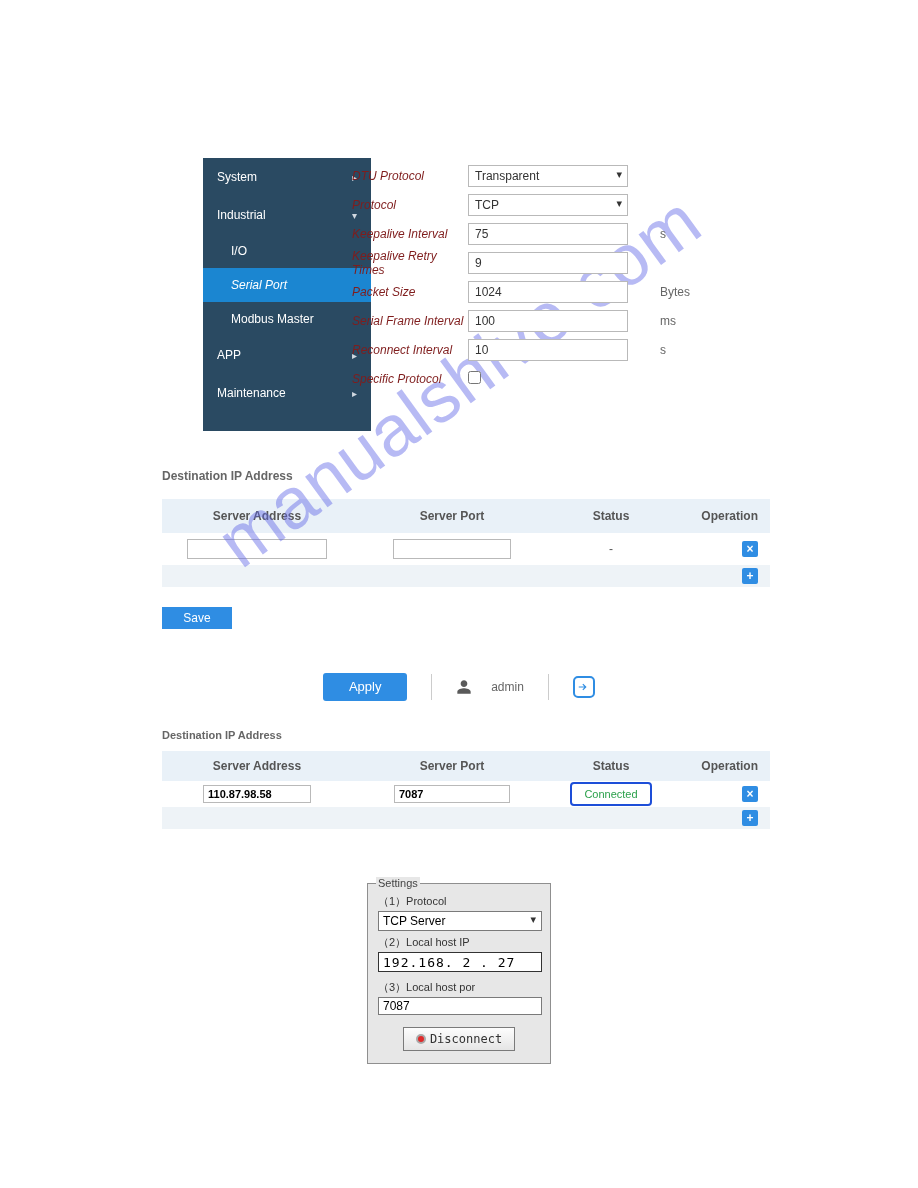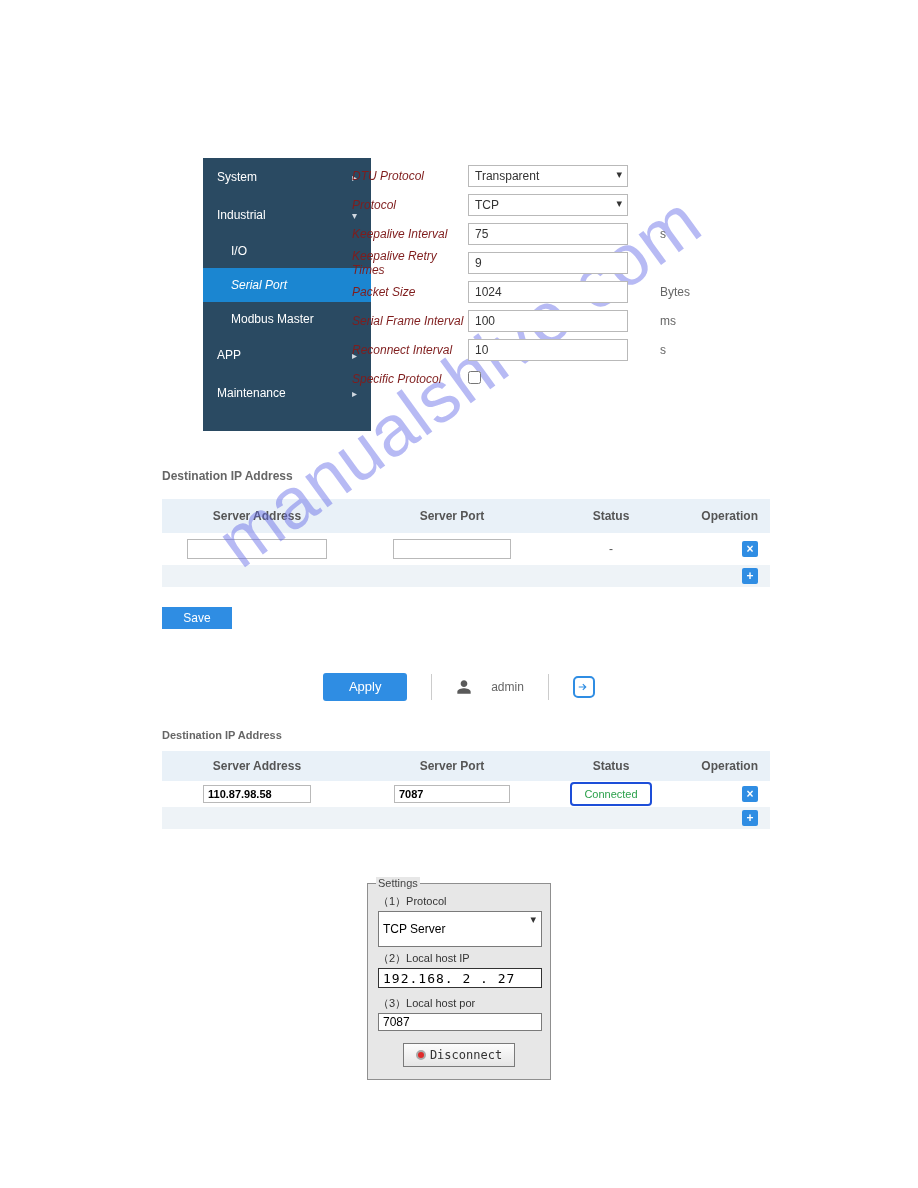--- a/index.html
+++ b/index.html
@@ -58,21 +58,21 @@
   .block2 .trow { height: 26px; }
   .block2 .trow input { width: 108px; height: 18px; font-size: 11px; font-weight: bold; }
   .block2 .td.port input { width: 116px; }
   .status-pill { display: inline-block; border: 2px solid #1d4ed8; border-radius: 4px; padding: 4px 12px; color: #2aa04a; font-size: 11px; }
 
   
   .settings { margin: 54px auto 0 auto; width: 184px; border: 1px solid #8f8f8f; background: #e7e7e7; padding: 6px 10px 12px 10px; position: relative; }
   .settings-legend { position: absolute; top: -7px; left: 8px; background: #e7e7e7; padding: 0 2px; font-size: 11px; color: #444; }
   .s-lbl { font-size: 11px; color: #333; margin-top: 4px; }
   .s-sel-wrap { position: relative; width: 164px; margin-top: 2px; margin-bottom: 4px; }
-  .s-sel-wrap select { width: 164px; height: 36px; border: 1px solid #7a7a7a; background: #fff; font-size: 12px; padding: 0 4px; appearance: none; -webkit-appearance: none; }
+  .s-sel-wrap select { width: 164px; height: 20px; border: 1px solid #7a7a7a; background: #fff; font-size: 12px; padding: 0 4px; appearance: none; -webkit-appearance: none; }
   .s-sel-wrap::after { content: "▾"; position: absolute; right: 6px; top: 2px; font-size: 11px; color: #333; pointer-events: none; }
   .s-ip { width: 164px; height: 20px; border: 1px solid #333; background: #fff; font-family: monospace; letter-spacing: 1px; padding: 0 4px; margin-top: 2px; margin-bottom: 4px; font-size: 13px; }
   .s-txt { width: 164px; height: 18px; border: 1px solid #7a7a7a; background: #fff; padding: 0 4px; font-size: 12px; margin-top: 2px; }
   .s-btn { margin-top: 12px; width: 112px; height: 24px; border: 1px solid #7a7a7a; background: linear-gradient(#fdfdfd,#e5e5e5); display: flex; align-items: center; justify-content: center; gap: 4px; font-family: monospace; font-size: 12px; cursor: pointer; margin-left: auto; margin-right: auto; }
   .s-btn-dot { width: 10px; height: 10px; border-radius: 50%; background: #e02a2a; border: 2px solid #aaa; box-shadow: 0 0 0 1px #e02a2a inset; }
 
   
   .wm { position: absolute; left: 50%; top: 340px; transform: translate(-50%,0) rotate(-36deg); font-size: 72px; color: rgba(96,103,230,0.45); pointer-events: none; letter-spacing: 1px; font-family: Arial, sans-serif; white-space: nowrap; }
 </style>
 </head>

